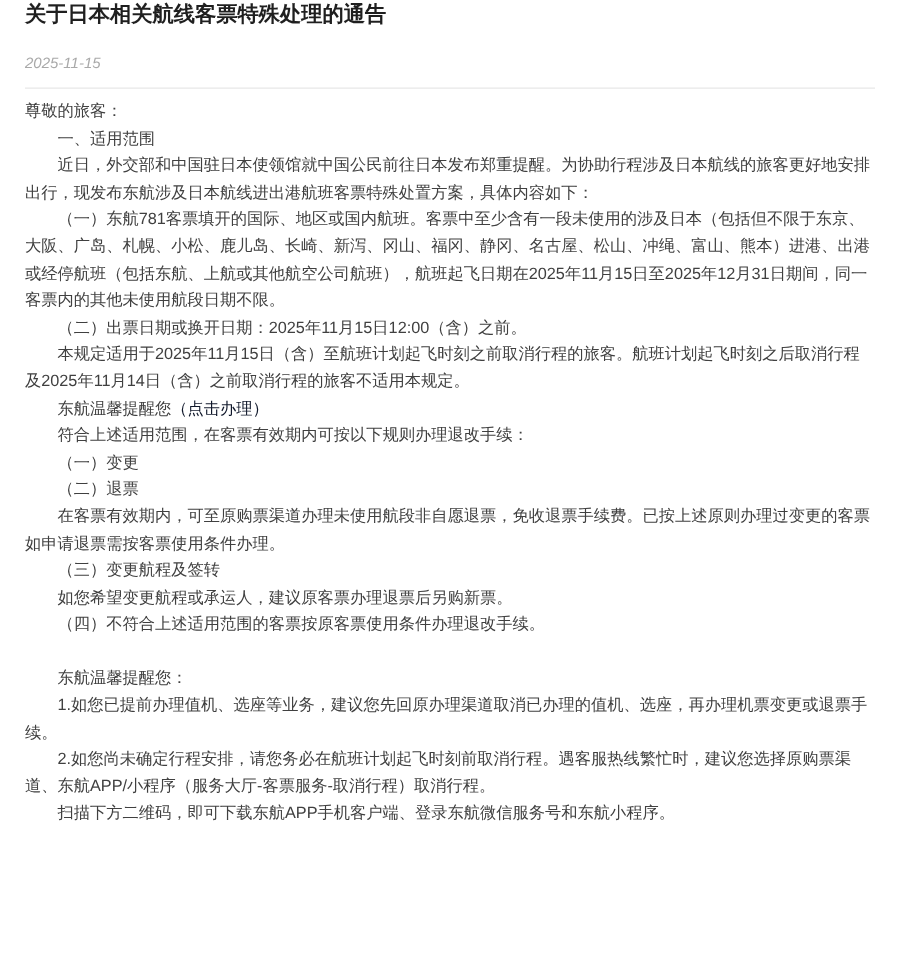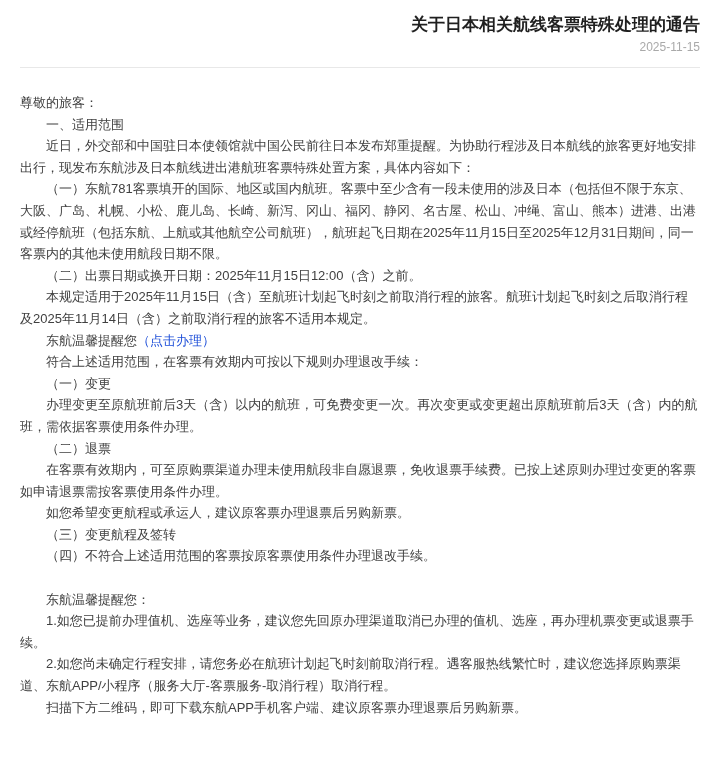--- a/index.html
+++ b/index.html
@@ -4,41 +4,42 @@
 <style>
   html, body { margin: 0; padding: 0; }
   body {
     width: 720px;
     height: 779px;
     background: #ffffff;
     font-family: "Liberation Sans", "DejaVu Sans", sans-serif;
     overflow: hidden;
   }
   .notice { padding: 0 20px; }
-  .notice-header { text-align: right; padding-top: 13px; }
+  .notice-header { text-align: left; }
   .notice-title {
     margin: 0;
     font-size: 17px;
     line-height: 24px;
     font-weight: 700;
     color: #1f1f1f;
   }
   .notice-date {
-    margin-top: 3px;
+    margin-top: 19px;
     font-size: 12px;
     line-height: 15px;
     color: #a9a9a9;
+    font-style: italic;
   }
   .divider {
     border: none;
     border-top: 1px solid #e8e8e8;
     margin: 12px 0 0 0;
   }
   .body-text {
-    margin-top: 24px;
+    margin-top: 7px;
     font-size: 13px;
     line-height: 21.6px;
     color: #404040;
     text-align: left;
   }
   .body-text p { margin: 0; }
   .body-text p.indent { text-indent: 2em; }
   .body-text p.blank { height: 21.6px; }
   a.inline-link { color: #0000ee; text-decoration: none; cursor: pointer; }
 </style>
@@ -51,28 +52,27 @@
     <div class="notice-date">2025-11-15</div>
   </div>
   <hr class="divider">
   <div class="body-text">
       <p>尊敬的旅客：</p>
       <p class="indent">一、适用范围</p>
       <p class="indent">近日，外交部和中国驻日本使领馆就中国公民前往日本发布郑重提醒。为协助行程涉及日本航线的旅客更好地安排出行，现发布东航涉及日本航线进出港航班客票特殊处置方案，具体内容如下：</p>
       <p class="indent">（一）东航781客票填开的国际、地区或国内航班。客票中至少含有一段未使用的涉及日本（包括但不限于东京、大阪、广岛、札幌、小松、鹿儿岛、长崎、新泻、冈山、福冈、静冈、名古屋、松山、冲绳、富山、熊本）进港、出港或经停航班（包括东航、上航或其他航空公司航班），航班起飞日期在2025年11月15日至2025年12月31日期间，同一客票内的其他未使用航段日期不限。</p>
       <p class="indent">（二）出票日期或换开日期：2025年11月15日12:00（含）之前。</p>
       <p class="indent">本规定适用于2025年11月15日（含）至航班计划起飞时刻之前取消行程的旅客。航班计划起飞时刻之后取消行程及2025年11月14日（含）之前取消行程的旅客不适用本规定。</p>
-      <p class="indent"><span>东航温馨提醒您</span><a href="#" class="inline-link" style="color: #1d4ed8;">（点击办理）</a></p>
+      <p class="indent"><span>东航温馨提醒您</span><a href="#" class="inline-link" style="color: #0f172a;">（点击办理）</a></p>
       <p class="indent">符合上述适用范围，在客票有效期内可按以下规则办理退改手续：</p>
       <p class="indent">（一）变更</p>
-      <p class="indent">办理变更至原航班前后3天（含）以内的航班，可免费变更一次。再次变更或变更超出原航班前后3天（含）内的航班，需依据客票使用条件办理。</p>
       <p class="indent">（二）退票</p>
       <p class="indent">在客票有效期内，可至原购票渠道办理未使用航段非自愿退票，免收退票手续费。已按上述原则办理过变更的客票如申请退票需按客票使用条件办理。</p>
+      <p class="indent">（三）变更航程及签转</p>
       <p class="indent">如您希望变更航程或承运人，建议原客票办理退票后另购新票。</p>
-      <p class="indent">（三）变更航程及签转</p>
       <p class="indent">（四）不符合上述适用范围的客票按原客票使用条件办理退改手续。</p>
       <p class="blank"></p>
       <p class="indent">东航温馨提醒您：</p>
       <p class="indent">1.如您已提前办理值机、选座等业务，建议您先回原办理渠道取消已办理的值机、选座，再办理机票变更或退票手续。</p>
       <p class="indent">2.如您尚未确定行程安排，请您务必在航班计划起飞时刻前取消行程。遇客服热线繁忙时，建议您选择原购票渠道、东航APP/小程序（服务大厅-客票服务-取消行程）取消行程。</p>
-      <p class="indent">扫描下方二维码，即可下载东航APP手机客户端、建议原客票办理退票后另购新票。</p>
+      <p class="indent">扫描下方二维码，即可下载东航APP手机客户端、登录东航微信服务号和东航小程序。</p>
     </div>
 </div>
 
 </body></html>

